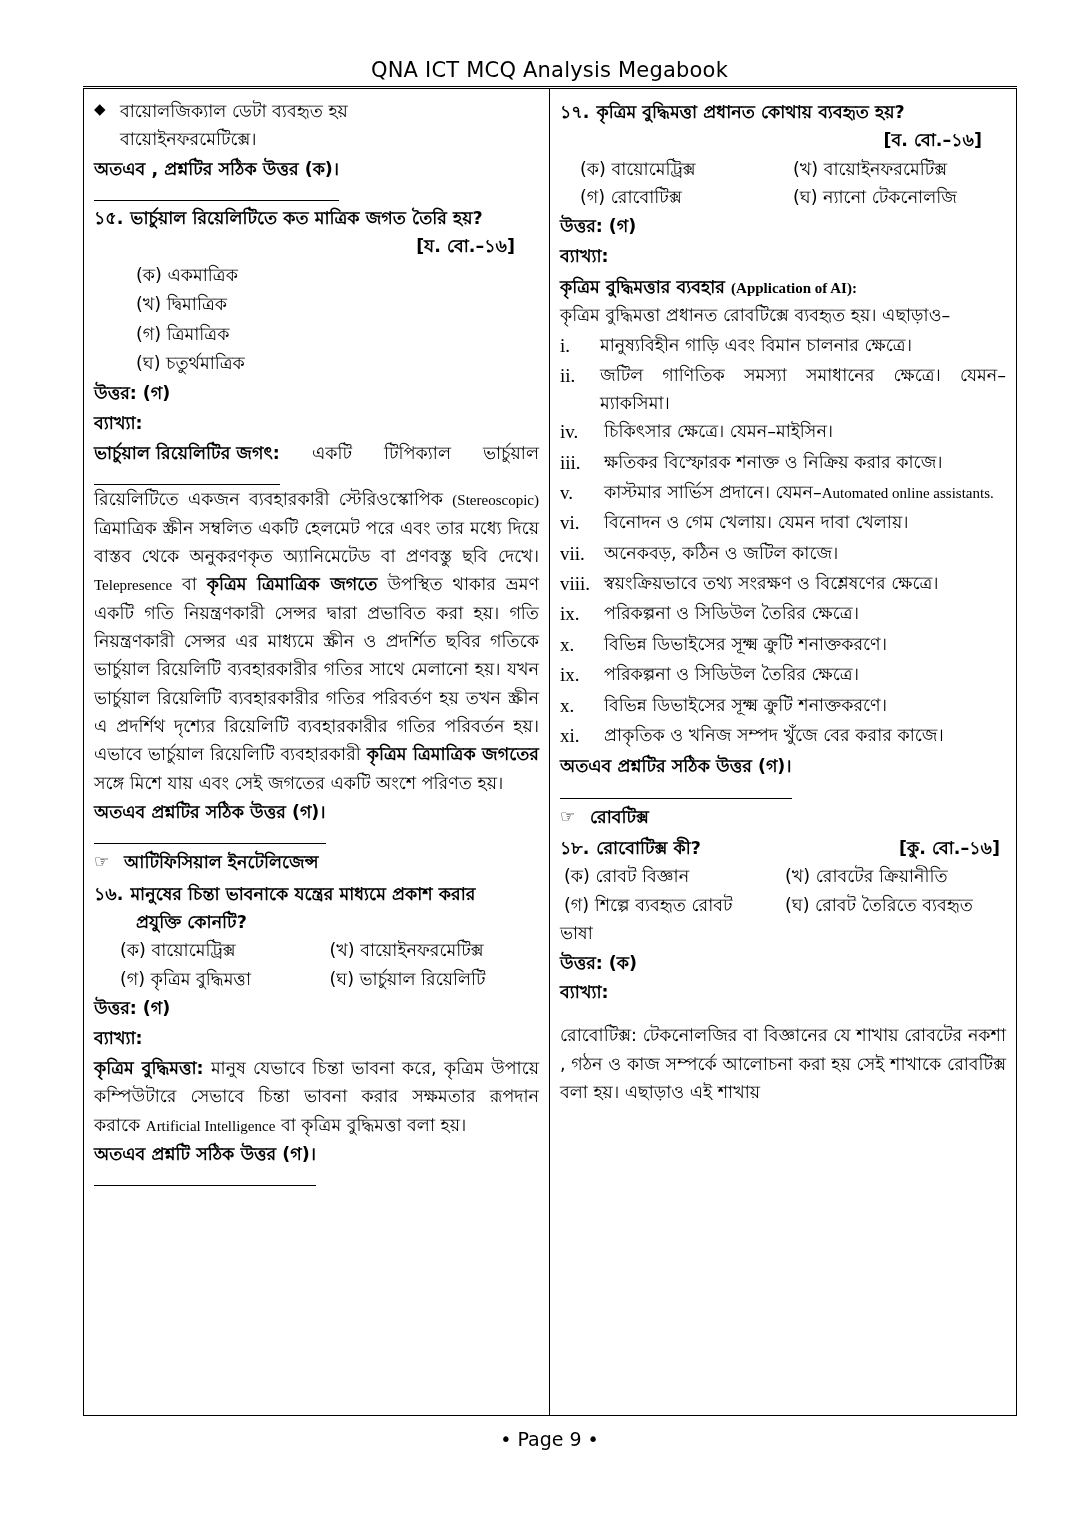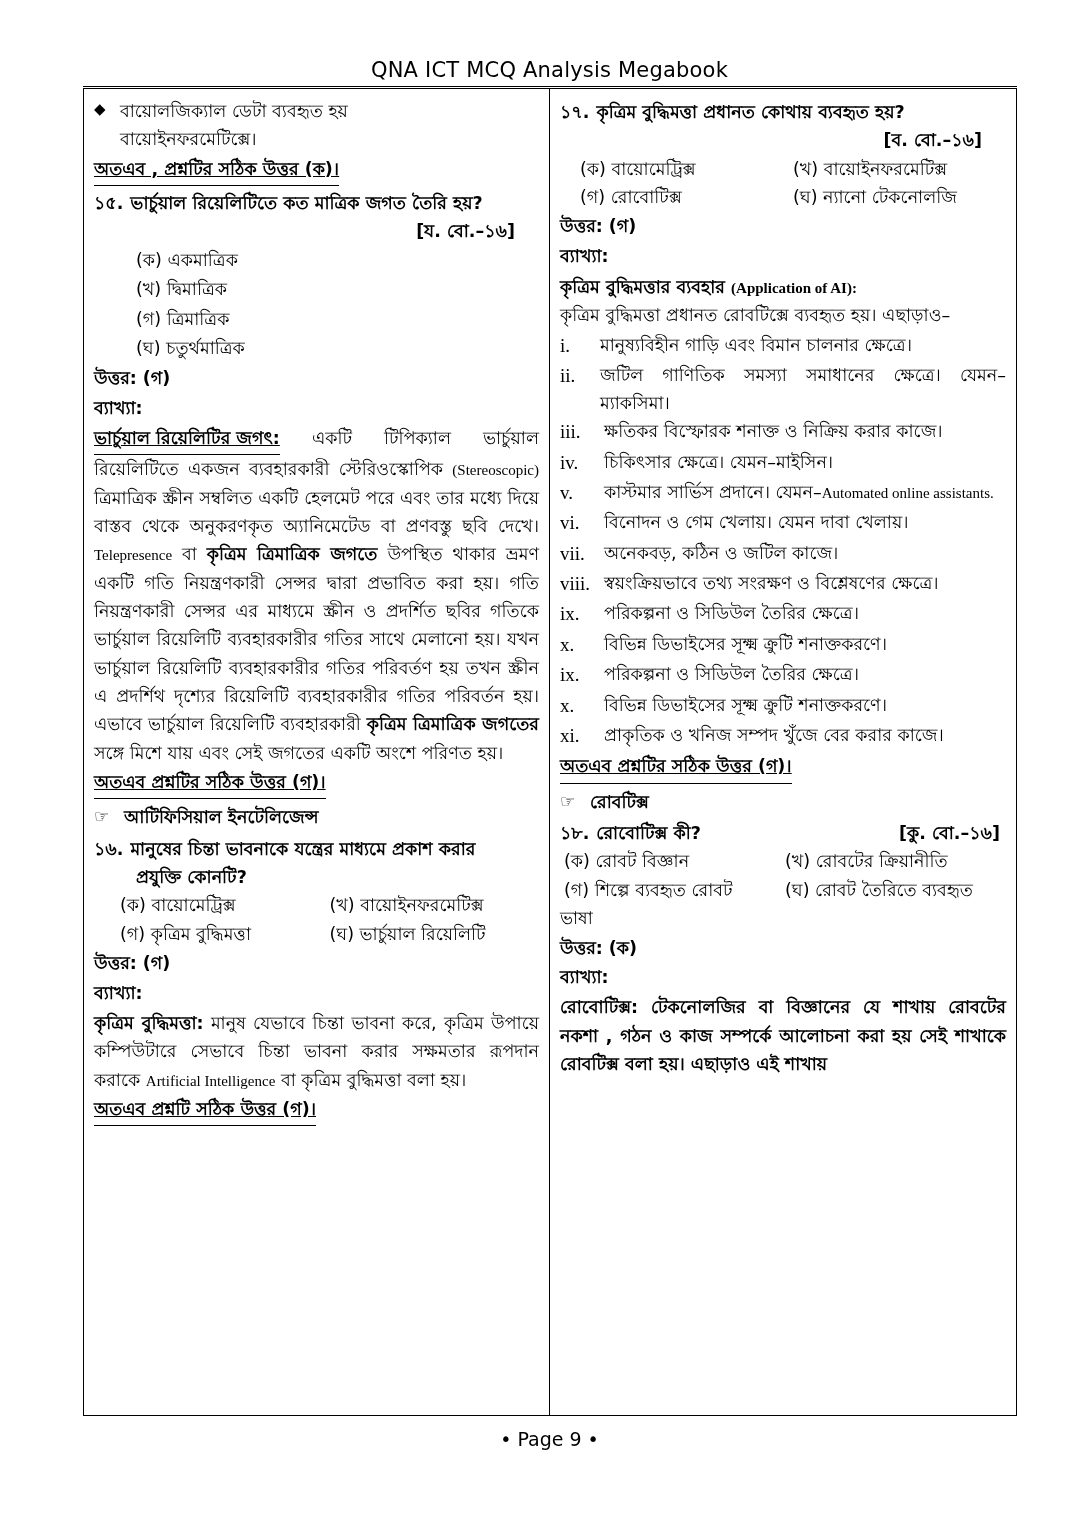--- a/index.html
+++ b/index.html
@@ -45,22 +45,21 @@
   .bn{
     font-family:"DejaVu Sans","Liberation Sans",sans-serif;
     font-size:17.5px;
     line-height:1.62;
   }
   .just{text-align:justify;text-align-last:left;}
   .b{font-weight:bold;}
   .u{
     display:inline-block;
     border-bottom:1.4px solid #000;
-    padding-bottom:2px;
-    text-decoration:underline;
+    padding-bottom:17px;
   }
   .en{font-family:"Liberation Serif","DejaVu Serif",serif;font-size:15px;}
 
   
   .bullet-line{
     display:flex;
     align-items:flex-start;
     margin-top:2px;
   }
   .bullet-mark{
@@ -249,27 +248,27 @@
           <span class="rnum">i.</span>
           <span class="rbody just">মানুষ্যবিহীন গাড়ি এবং বিমান চালনার ক্ষেত্রে।</span>
         </div>
 
         <div class="ritem">
           <span class="rnum">ii.</span>
           <span class="rbody just">জটিল গাণিতিক সমস্যা সমাধানের ক্ষেত্রে। যেমন–ম্যাকসিমা।</span>
         </div>
 
         <div class="ritem">
+          <span class="rnum wide">iv.</span>
+          <span class="rbody just">চিকিৎসার ক্ষেত্রে। যেমন–মাইসিন।</span>
+        </div>
+
+        <div class="ritem">
           <span class="rnum wide">iii.</span>
           <span class="rbody just">ক্ষতিকর বিস্ফোরক শনাক্ত ও নিক্রিয় করার কাজে।</span>
-        </div>
-
-        <div class="ritem">
-          <span class="rnum wide">iv.</span>
-          <span class="rbody just">চিকিৎসার ক্ষেত্রে। যেমন–মাইসিন।</span>
         </div>
 
         <div class="ritem">
           <span class="rnum wide">v.</span>
           <span class="rbody just"><span>কাস্টমার সার্ভিস প্রদানে। যেমন–</span><span class="en">Automated online assistants.</span></span>
         </div>
 
         <div class="ritem">
           <span class="rnum wide">vi.</span>
           <span class="rbody just">বিনোদন ও গেম খেলায়। যেমন দাবা খেলায়।</span>
@@ -331,21 +330,21 @@
         <span class="opt">(ক) রোবট বিজ্ঞান</span>
         <span class="opt">(খ) রোবটের ক্রিয়ানীতি</span>
         <span class="opt">(গ) শিল্পে ব্যবহৃত রোবট</span>
         <span class="opt">(ঘ) রোবট তৈরিতে ব্যবহৃত</span>
       </div>
       <div>ভাষা</div>
 
       <div class="ans">উত্তর: (ক)</div>
       <div class="byakkha">ব্যাখ্যা:</div>
 
-      <div class="just" style="margin-top:2px;font-weight:bold;">
+      <div class="just" style="margin-top:15px;">
         <span>রোবোটিক্স:</span><span> টেকনোলজির বা বিজ্ঞানের যে শাখায় রোবটের নকশা , গঠন ও কাজ সম্পর্কে আলোচনা করা হয় সেই শাখাকে রোবটিক্স বলা হয়। এছাড়াও এই শাখায়</span>
       </div>
 
     </div>
 
   </div>
 
   <div class="footer">• Page 9 •</div>
 
 </div>

